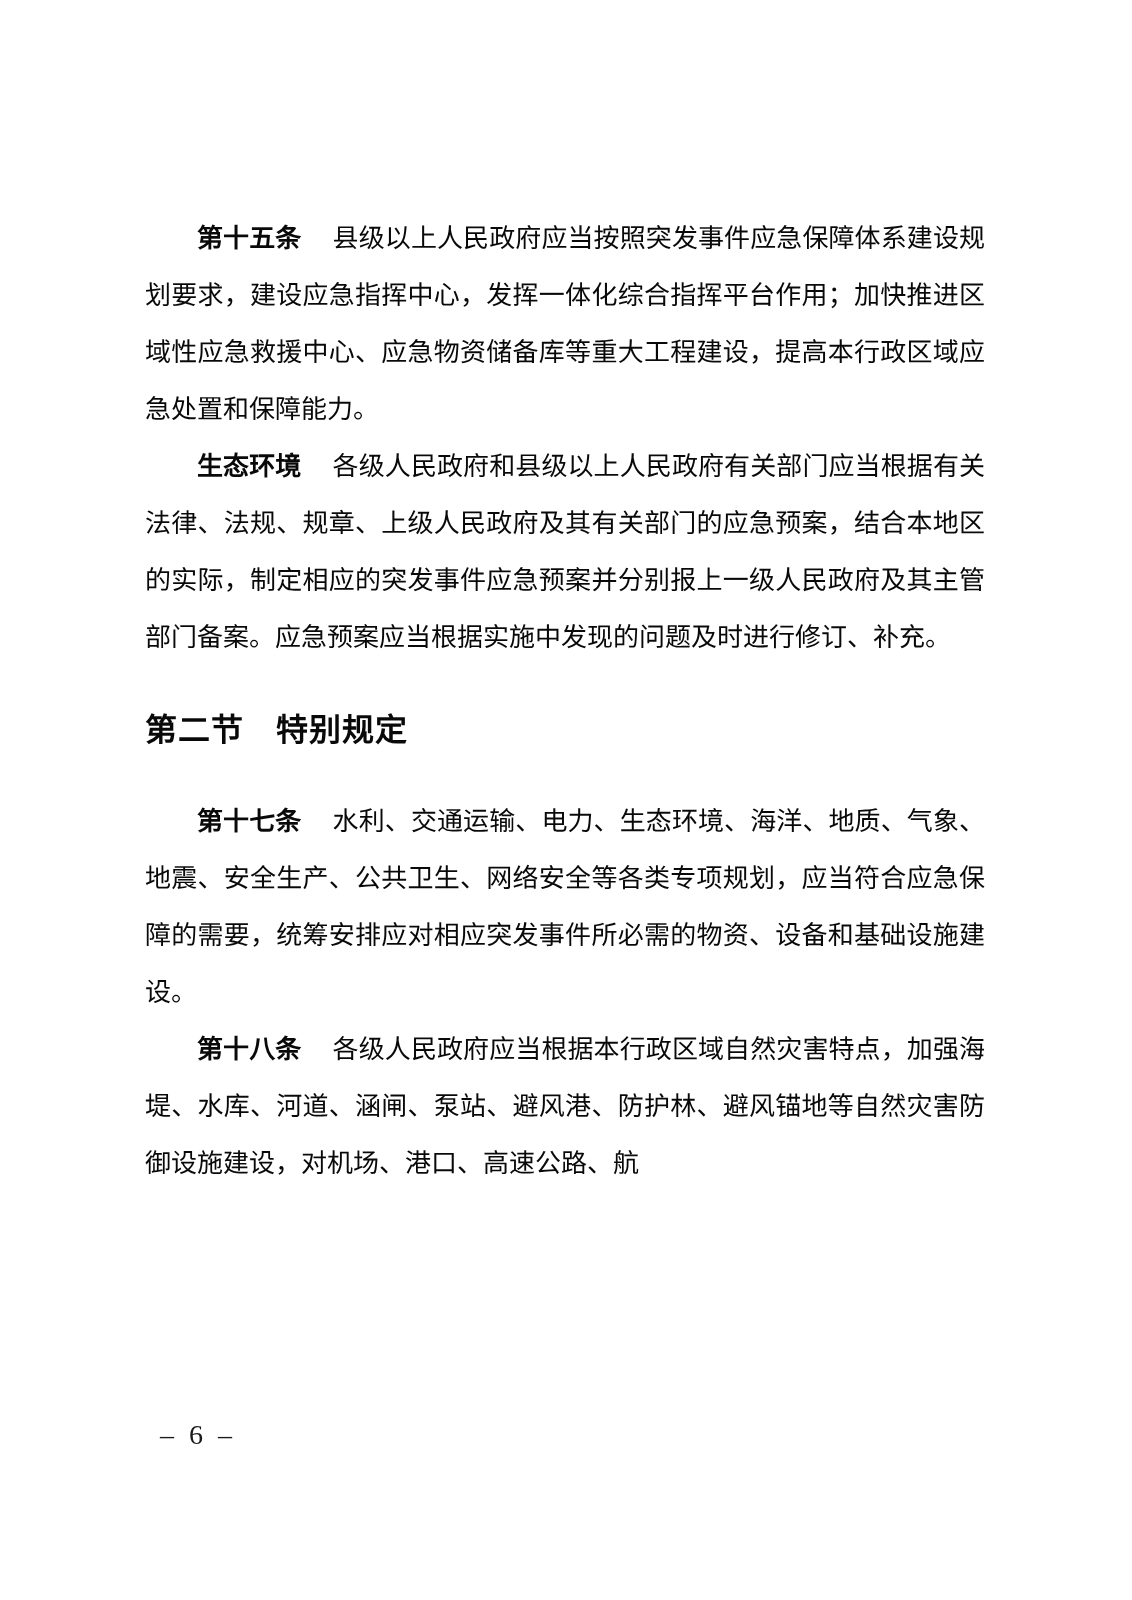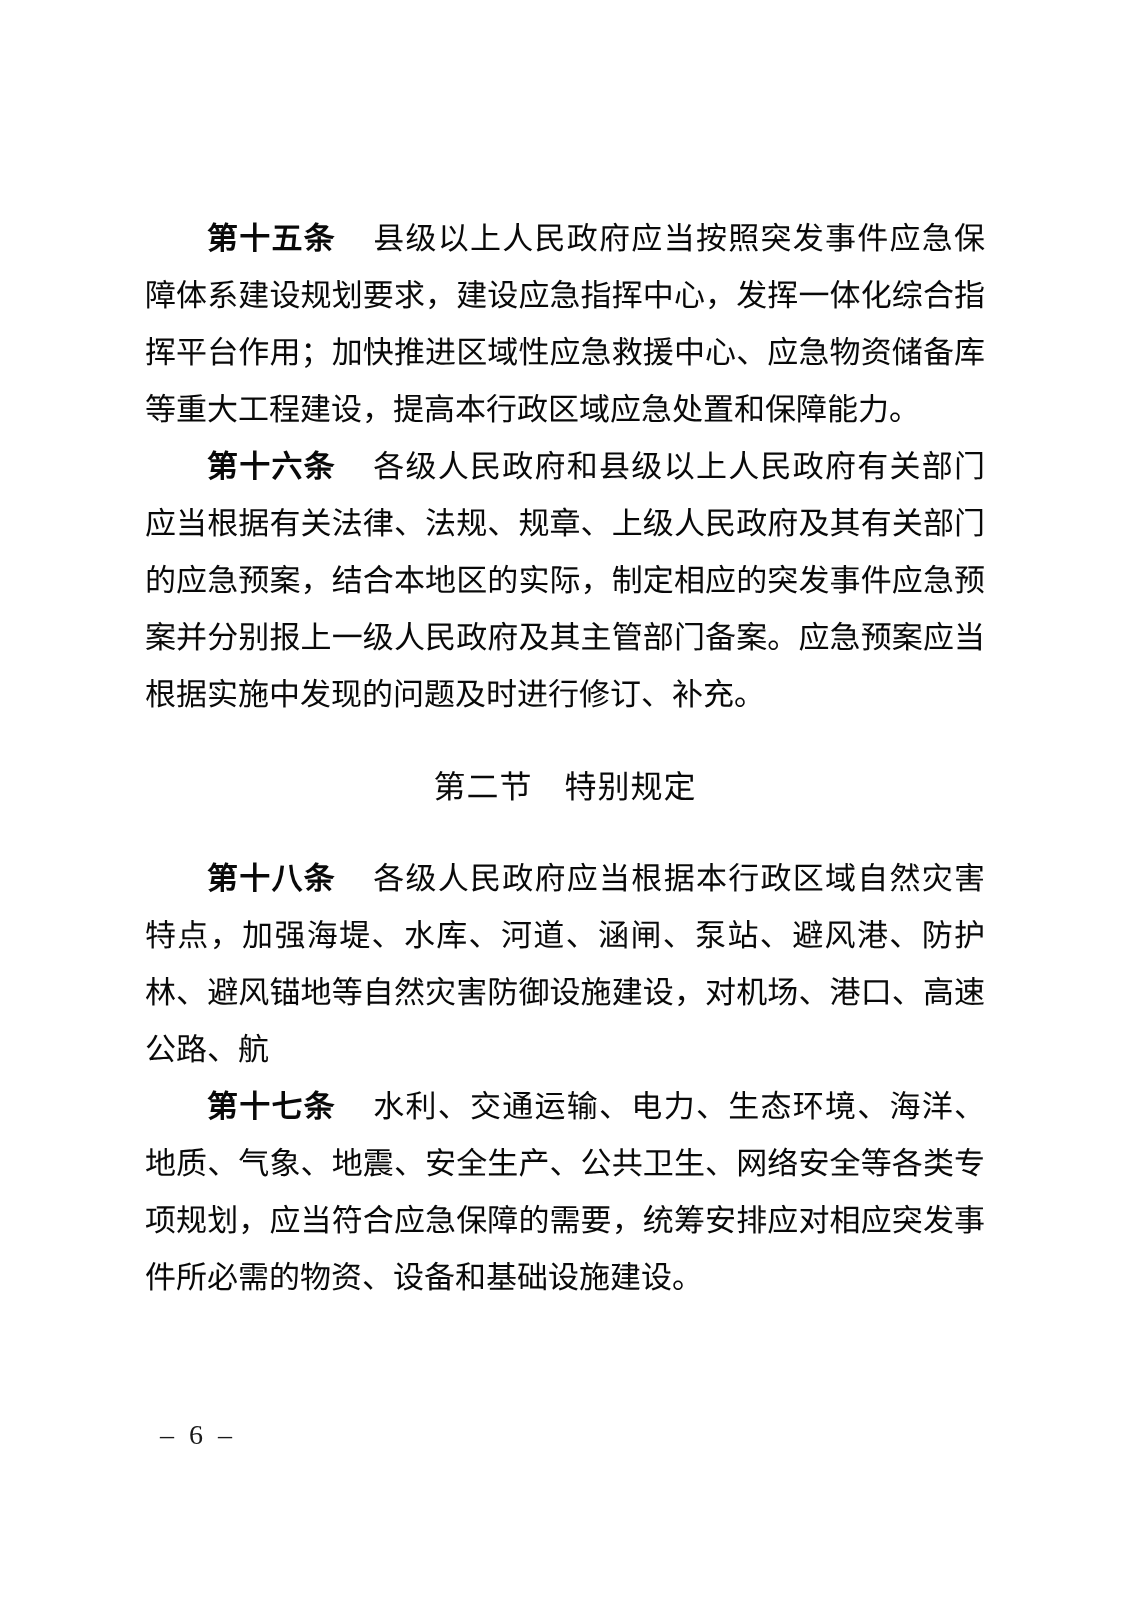--- a/index.html
+++ b/index.html
@@ -17,34 +17,34 @@
     inset: 0;
     background: #ffffff;
   }
   .content {
     position: absolute;
     left: 145px;
     top: 210px;
     width: 840px;
   }
   .para {
-    font-size: 31px;
+    font-size: 26px;
     line-height: 57px;
     text-align: justify;
     text-indent: 2em;
   }
   .num {
     font-weight: bold;
     margin-right: 1.2em;
   }
   .section-heading {
     font-size: 32px;
     line-height: 57px;
-    font-weight: normal;
-    text-align: center;
+    font-weight: bold;
+    text-align: left;
     text-indent: 0;
     margin: 36px 0 34px 0;
     letter-spacing: 1px;
   }
   .section-heading .label {
     margin-right: 1em;
   }
   .footer-pagenum {
     position: absolute;
     left: 160px;
@@ -56,25 +56,25 @@
   }
 </style>
 </head>
 <body>
 
 <div class="page">
   <main class="content">
 
     <p class="para"><span class="num">第十五条</span><span>县级以上人民政府应当按照突发事件应急保障体系建设规划要求，建设应急指挥中心，发挥一体化综合指挥平台作用；加快推进区域性应急救援中心、应急物资储备库等重大工程建设，提高本行政区域应急处置和保障能力。</span></p>
 
-    <p class="para"><span class="num">第十六条</span><span>各级人民政府和县级以上人民政府有关部门应当根据有关法律、法规、规章、上级人民政府及其有关部门的应急预案，结合本地区的实际，制定相应的突发事件应急预案并分别报上一级人民政府及其主管部门备案。应急预案应当根据实施中发现的问题及时进行修订、补充。</span></p>
+    <p class="para"><span class="num">生态环境</span><span>各级人民政府和县级以上人民政府有关部门应当根据有关法律、法规、规章、上级人民政府及其有关部门的应急预案，结合本地区的实际，制定相应的突发事件应急预案并分别报上一级人民政府及其主管部门备案。应急预案应当根据实施中发现的问题及时进行修订、补充。</span></p>
 
 
     <h2 class="section-heading"><span class="label">第二节</span><span>特别规定</span></h2>
 
+    <p class="para"><span class="num">第十七条</span><span>水利、交通运输、电力、生态环境、海洋、地质、气象、地震、安全生产、公共卫生、网络安全等各类专项规划，应当符合应急保障的需要，统筹安排应对相应突发事件所必需的物资、设备和基础设施建设。</span></p>
+
     <p class="para"><span class="num">第十八条</span><span>各级人民政府应当根据本行政区域自然灾害特点，加强海堤、水库、河道、涵闸、泵站、避风港、防护林、避风锚地等自然灾害防御设施建设，对机场、港口、高速公路、航</span></p>
-
-    <p class="para"><span class="num">第十七条</span><span>水利、交通运输、电力、生态环境、海洋、地质、气象、地震、安全生产、公共卫生、网络安全等各类专项规划，应当符合应急保障的需要，统筹安排应对相应突发事件所必需的物资、设备和基础设施建设。</span></p>
 
   </main>
 
   <div class="footer-pagenum">– 6 –</div>
 </div>
 
 </body></html>

